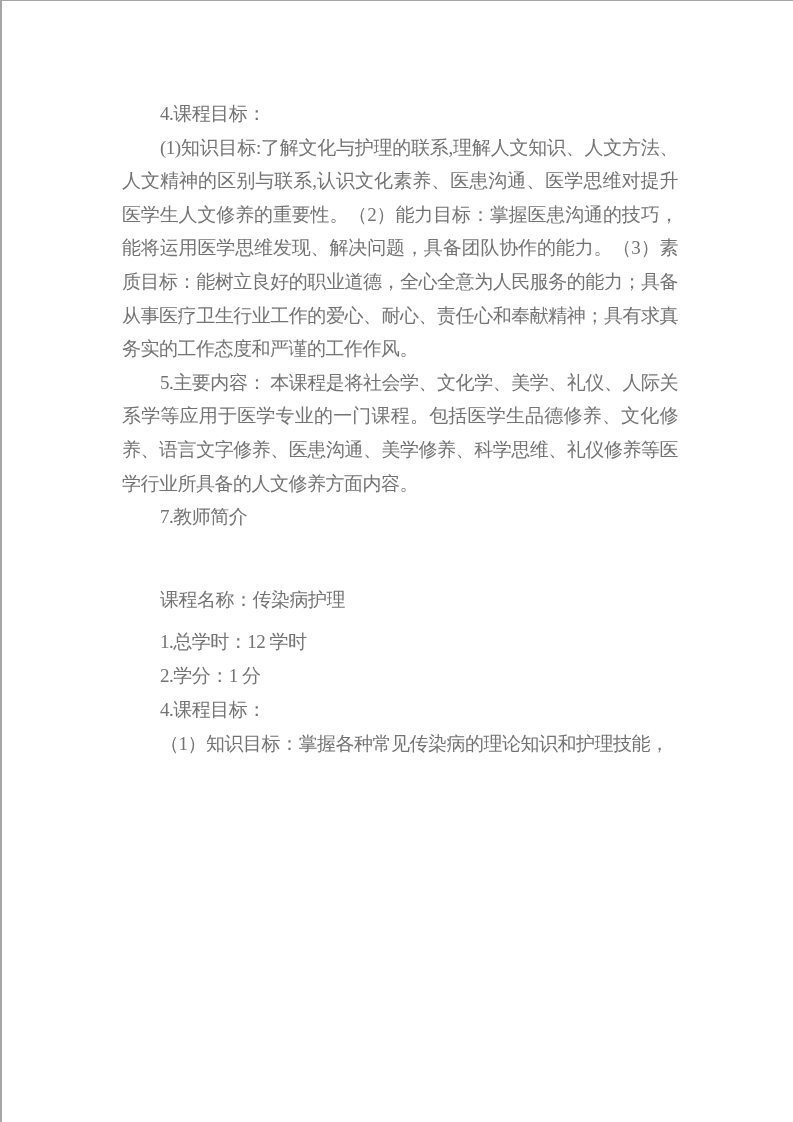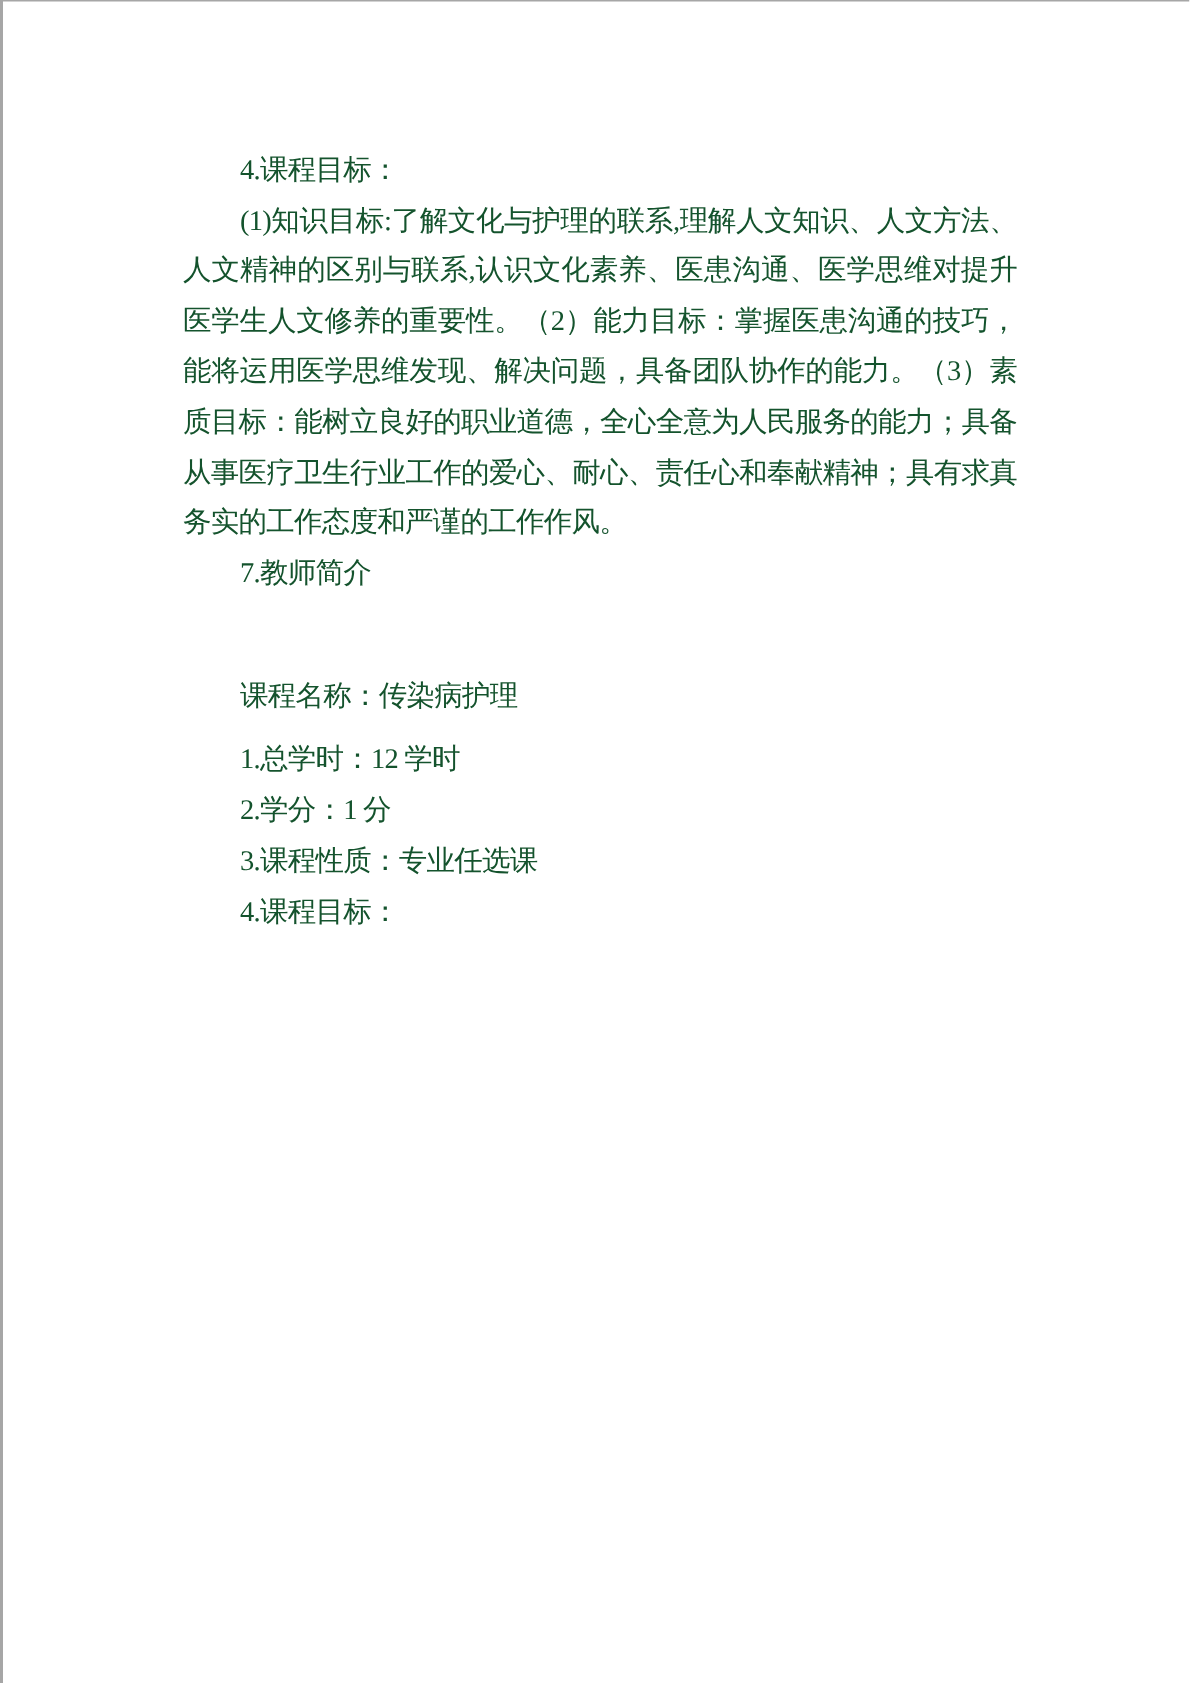--- a/index.html
+++ b/index.html
@@ -10,21 +10,21 @@
   .page {
     position: relative;
     width: 793px;
     height: 1122px;
     box-sizing: border-box;
     background: #ffffff;
     border-top: 1px solid #a6a6a6;
     border-left: 2px solid #a6a6a6;
     overflow: hidden;
     font-family: "Liberation Serif", "DejaVu Serif", serif;
-    color: #14532d;
+    color: #737373;
     font-size: 19px;
     letter-spacing: -0.5px;
   }
   .content {
     position: absolute;
     top: 96px;
     left: 120px;
     width: 556px;
   }
   p { margin: 0; }
@@ -68,27 +68,28 @@
 </head>
 <body>
 
 <div class="page">
   <div class="content">
 
     <p class="item">4.课程目标：</p>
 
     <p class="para">(1)知识目标:了解文化与护理的联系,理解人文知识、人文方法、人文精神的区别与联系,认识文化素养、医患沟通、医学思维对提升医学生人文修养的重要性。（2）能力目标：掌握医患沟通的技巧，能将运用医学思维发现、解决问题，具备团队协作的能力。（3）素质目标：能树立良好的职业道德，全心全意为人民服务的能力；具备从事医疗卫生行业工作的爱心、耐心、责任心和奉献精神；具有求真务实的工作态度和严谨的工作作风。</p>
 
+    <p class="para">5.主要内容： 本课程是将社会学、文化学、美学、礼仪、人际关系学等应用于医学专业的一门课程。包括医学生品德修养、文化修养、语言文字修养、医患沟通、美学修养、科学思维、礼仪修养等医学行业所具备的人文修养方面内容。</p>
 
     <p class="item">7.教师简介</p>
 
 
     <p class="course-heading">课程名称：传染病护理</p>
 
     <div class="course-items">
       <p class="item">1.总学时：12 学时</p>
       <p class="item">2.学分：1 分</p>
-      <p class="item">3.课程性质：专业任选课</p>
       <p class="item">4.课程目标：</p>
+      <p class="final-line">（1）知识目标：掌握各种常见传染病的理论知识和护理技能，</p>
     </div>
 
   </div>
 </div>
 
 </body></html>

